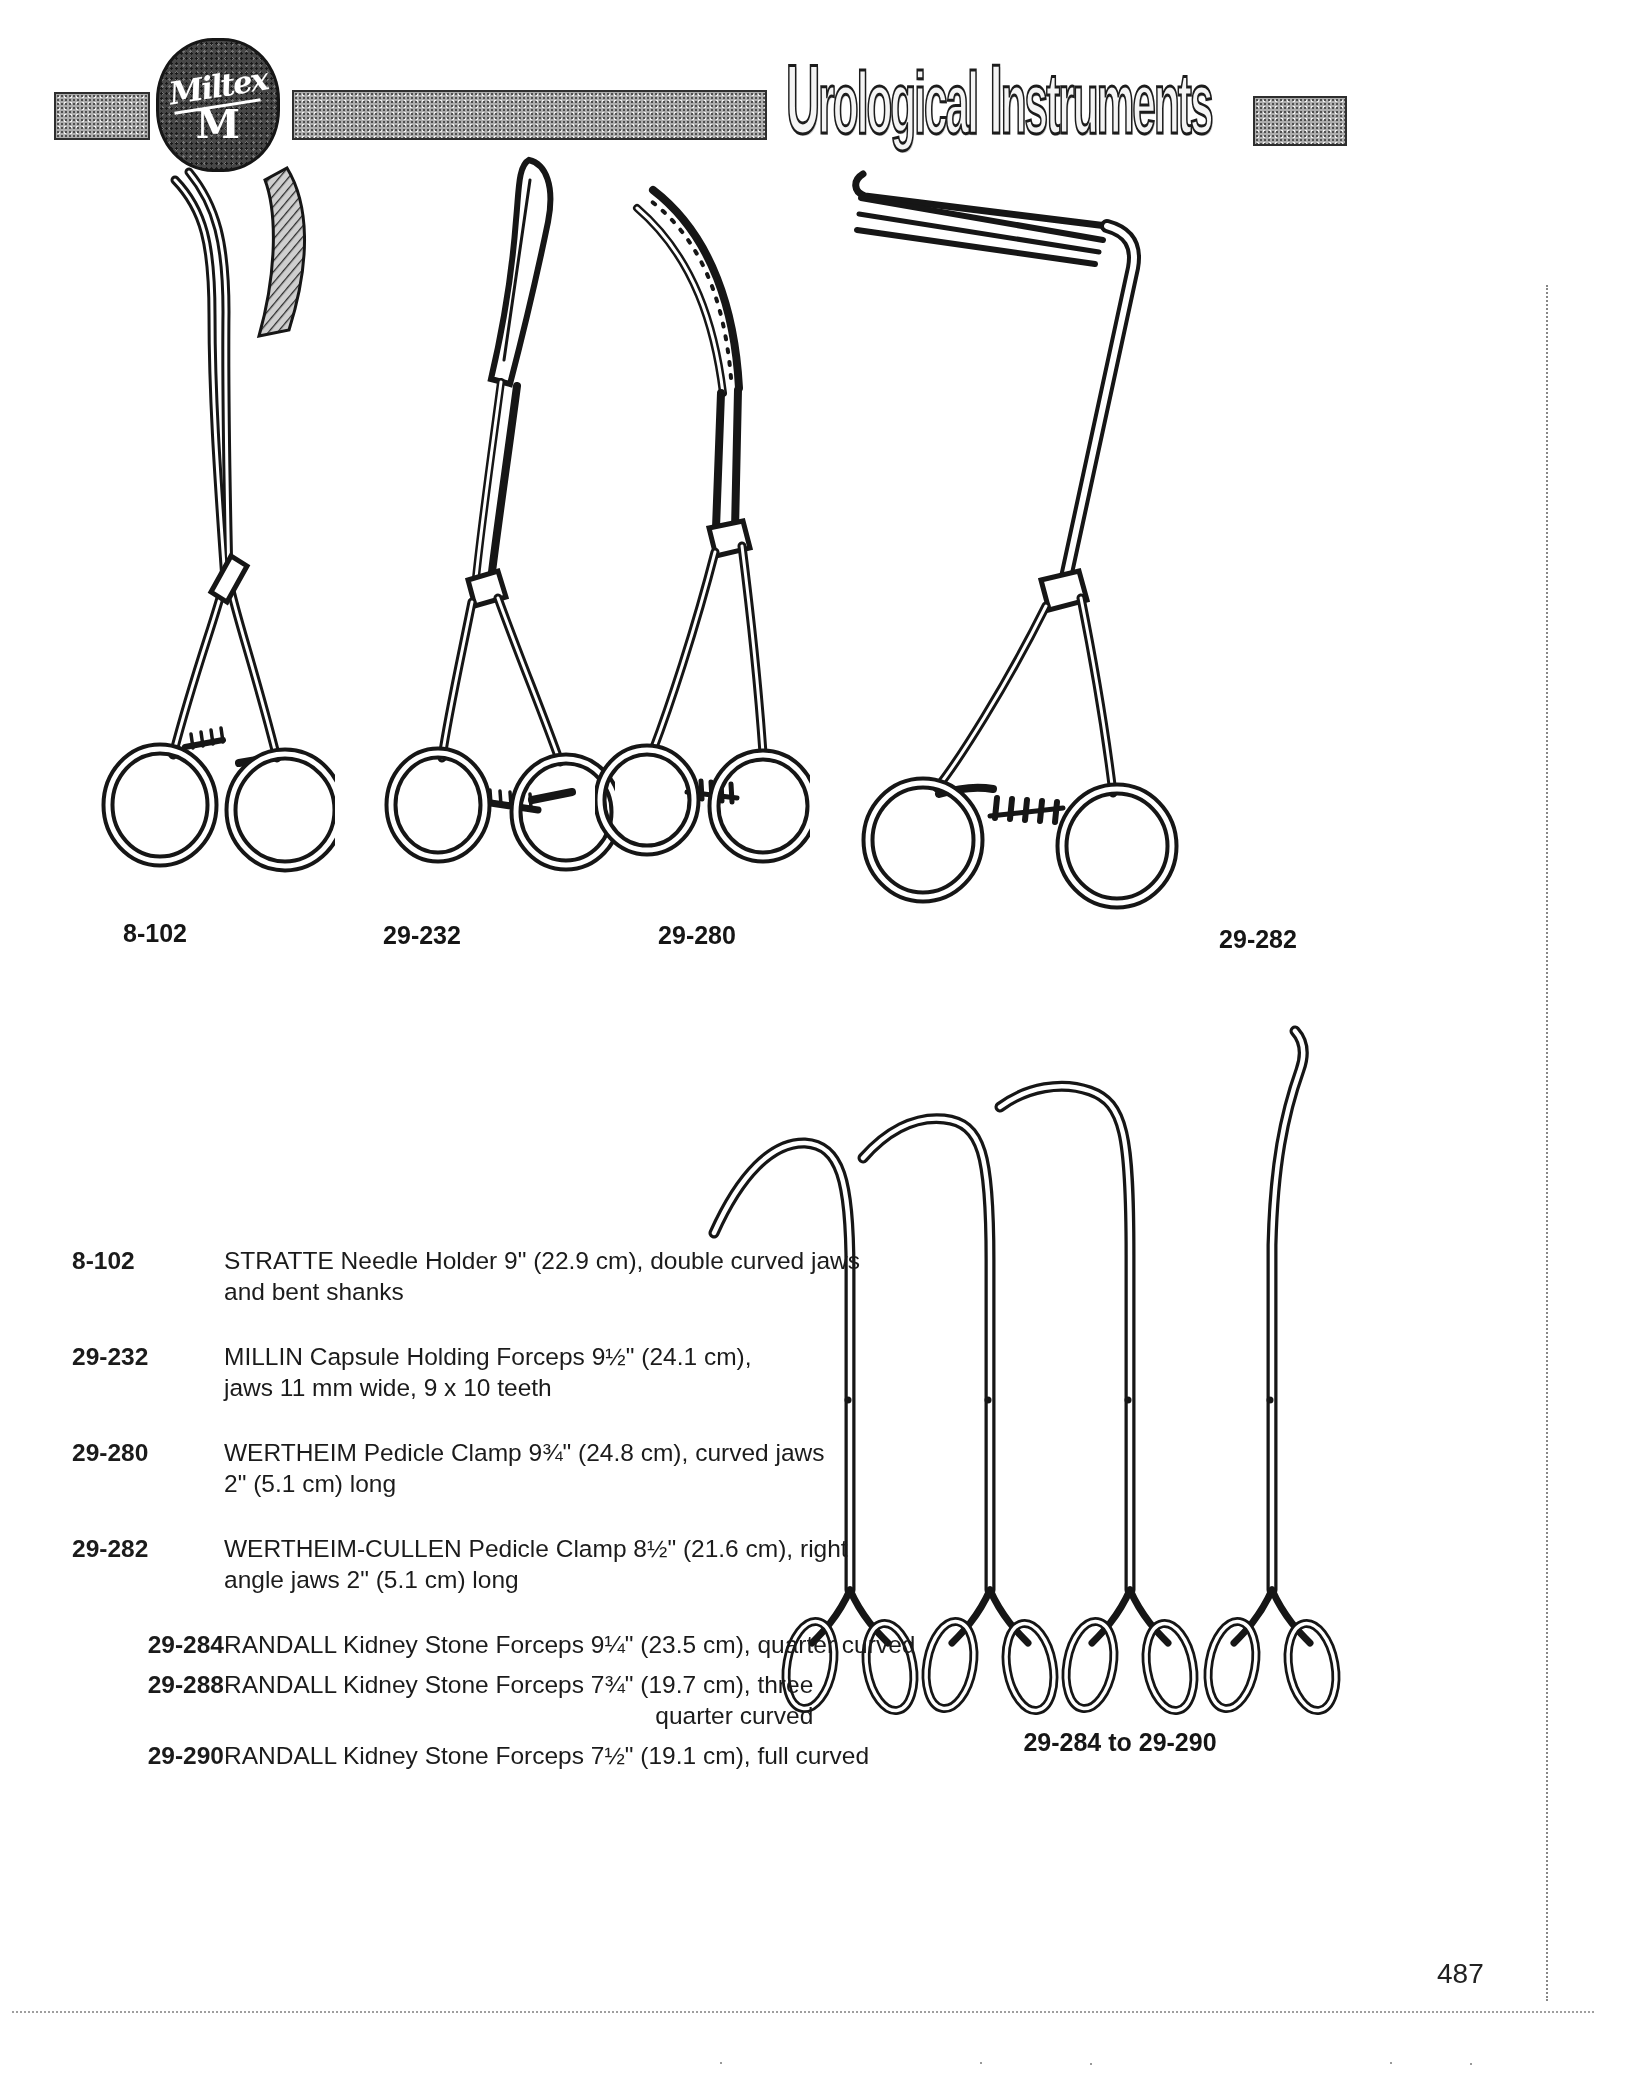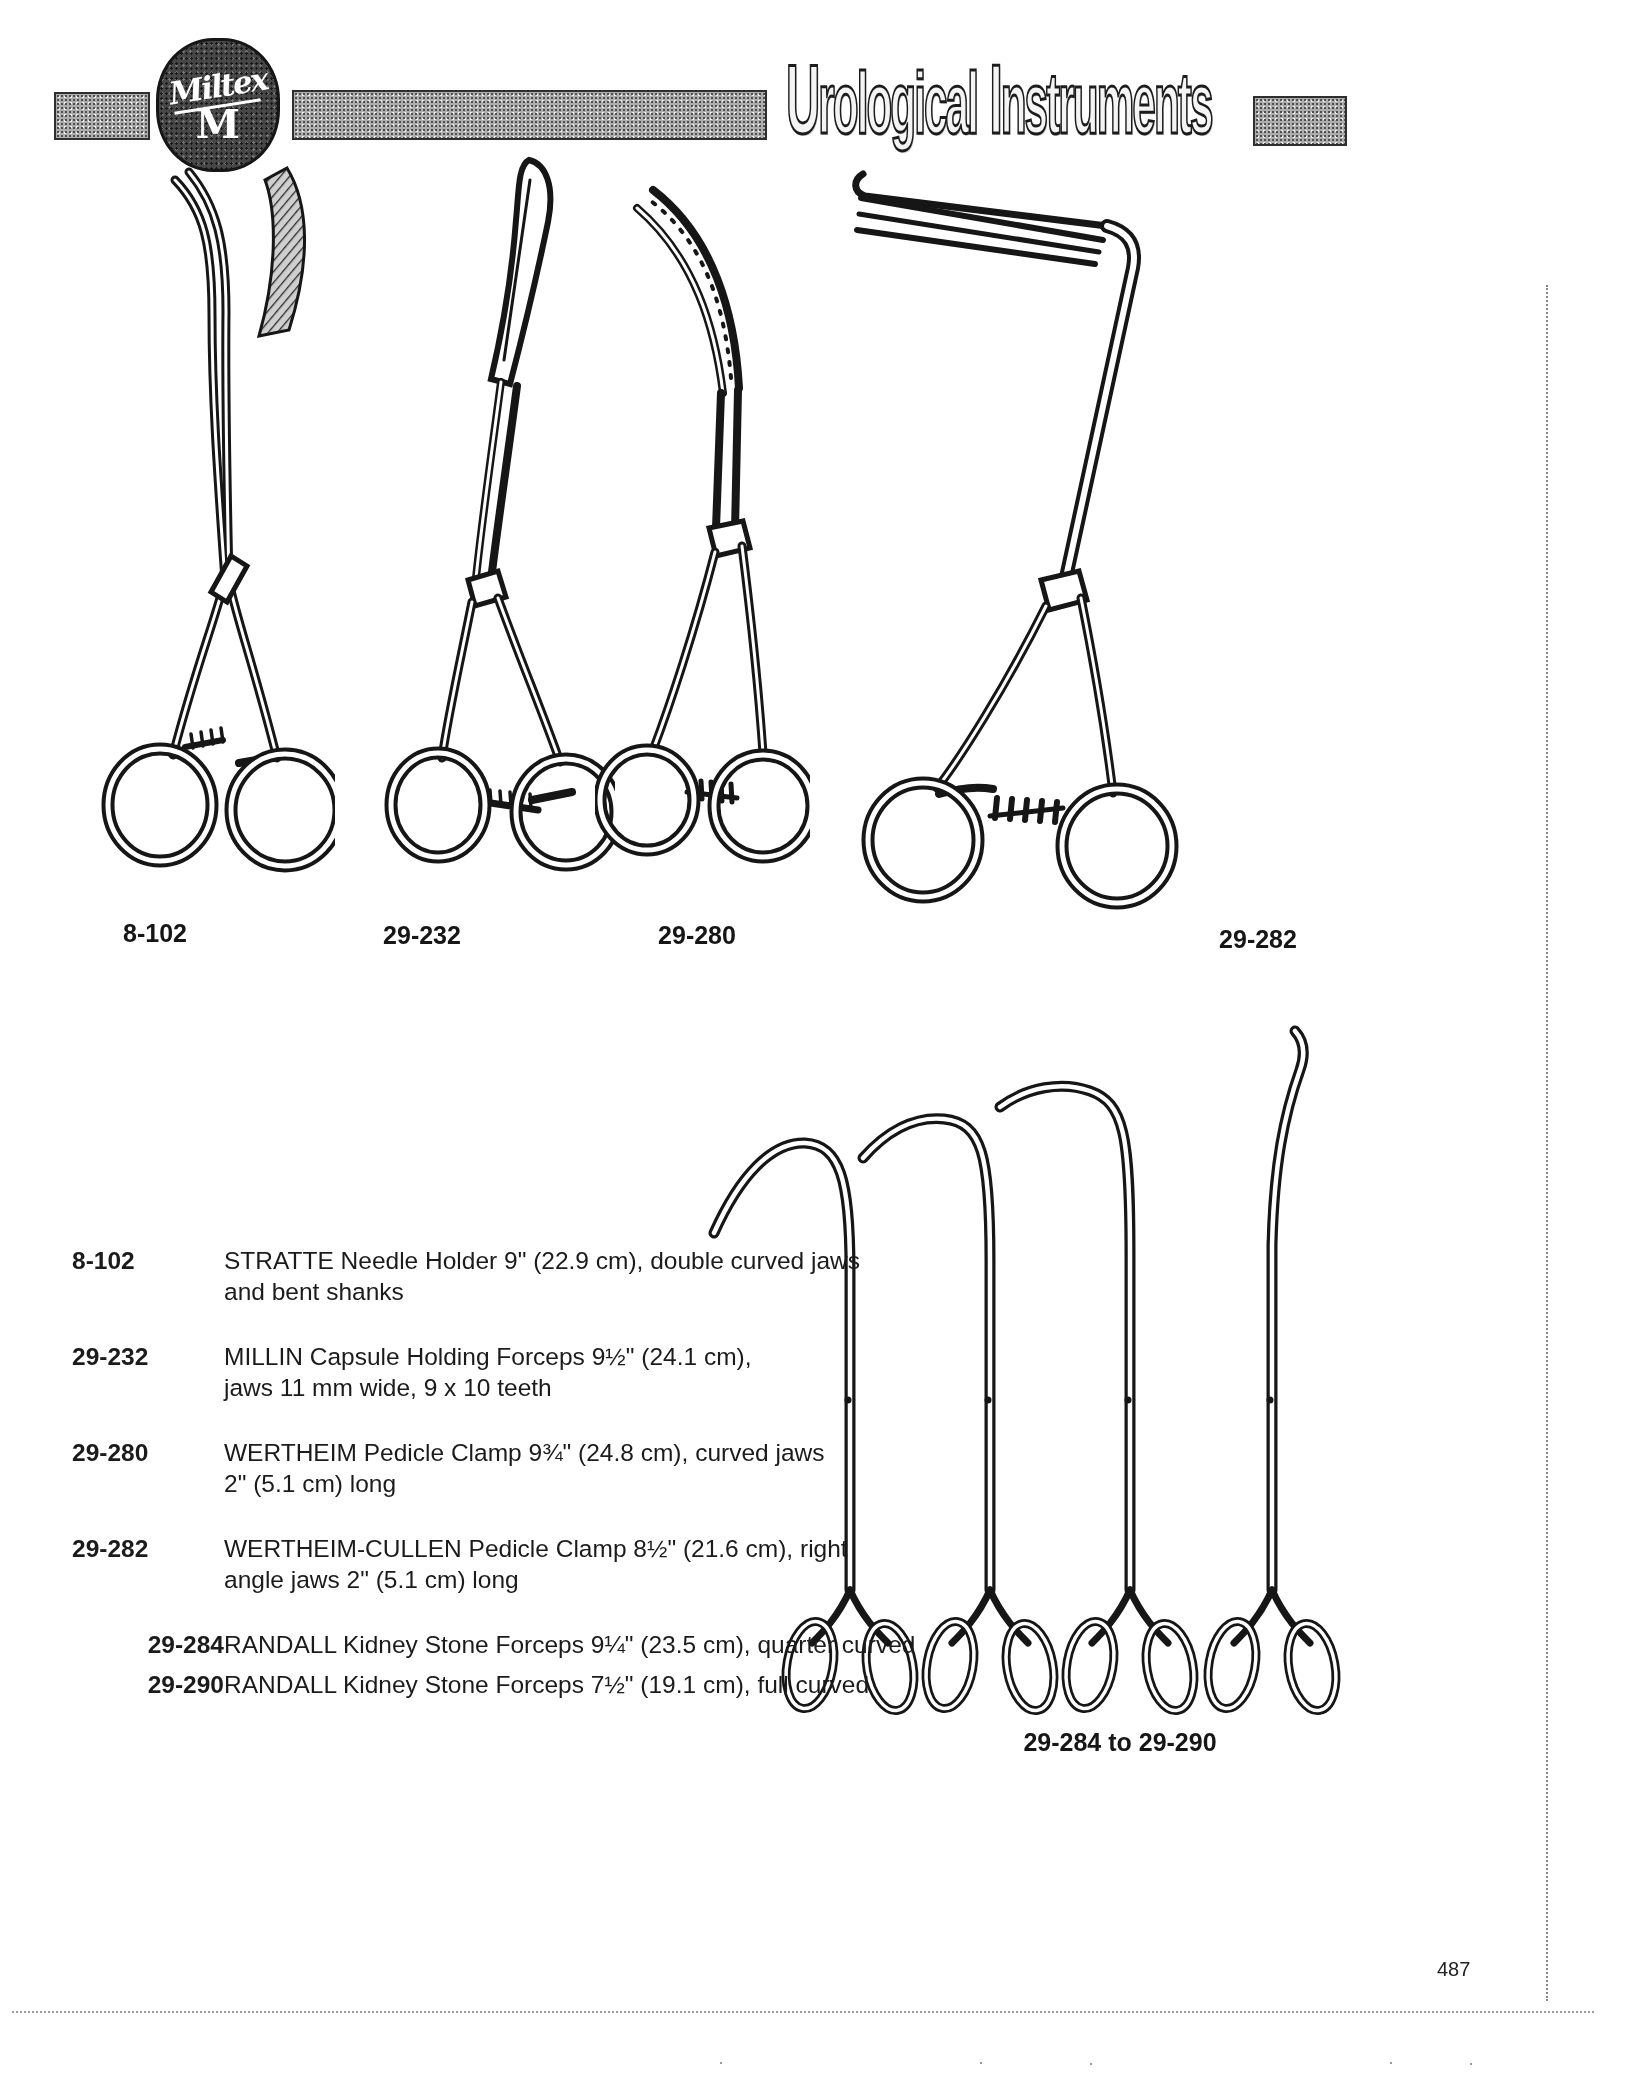--- a/index.html
+++ b/index.html
@@ -56,21 +56,21 @@
     position:absolute;transform:translateX(-50%);
     font-weight:bold;font-size:25px;letter-spacing:0px;color:#161616;
   }
   
   .prod-list{position:absolute;left:72px;top:1245px;width:910px;}
   .prod-row{display:flex;margin-bottom:34px;}
   .prod-row.tight{margin-bottom:9px;text-align:right;}
   .prod-code{width:152px;font-weight:bold;font-size:24.5px;line-height:31px;flex:none;}
   .prod-desc{font-size:24.5px;line-height:31px;white-space:pre-line;}
   
-  .page-number{position:absolute;left:1437px;top:1958px;font-size:20px;color:#222;}
+  .page-number{position:absolute;left:1437px;top:1958px;font-size:28px;color:#222;}
   .edge-v{position:absolute;left:1546px;top:285px;height:1716px;width:0;
     border-left:2px dotted #6a6a6a;opacity:.8;}
   .edge-h{position:absolute;left:12px;top:2011px;width:1582px;height:0;
     border-top:2px dotted #8f8f8f;opacity:.85;}
   .specks{position:absolute;left:720px;top:2062px;width:2px;height:2px;background:#9a9a9a;
     box-shadow:260px 0 0 #9a9a9a,370px 1px 0 #9a9a9a,670px 0 0 #9a9a9a,750px 1px 0 #9a9a9a;}
 </style>
 </head>
 <body>
 
@@ -284,20 +284,25 @@
     <div class="prod-row">
       <div class="prod-code">29-282</div>
       <div class="prod-desc">WERTHEIM-CULLEN Pedicle Clamp 8½" (21.6 cm), right
 angle jaws 2" (5.1 cm) long</div>
     </div>
     <div class="prod-row tight">
       <div class="prod-code">29-284</div>
       <div class="prod-desc">RANDALL Kidney Stone Forceps 9¼" (23.5 cm), quarter curved</div>
     </div>
     <div class="prod-row tight">
+      <div class="prod-code">29-288</div>
+      <div class="prod-desc">RANDALL Kidney Stone Forceps 7¾" (19.7 cm), three
+quarter curved</div>
+    </div>
+    <div class="prod-row tight">
       <div class="prod-code">29-290</div>
       <div class="prod-desc">RANDALL Kidney Stone Forceps 7½" (19.1 cm), full curved</div>
     </div>
   </div>
 
   <div class="page-number">487</div>
   <div class="edge-v"></div>
   <div class="edge-h"></div>
   <div class="specks"></div>
 

